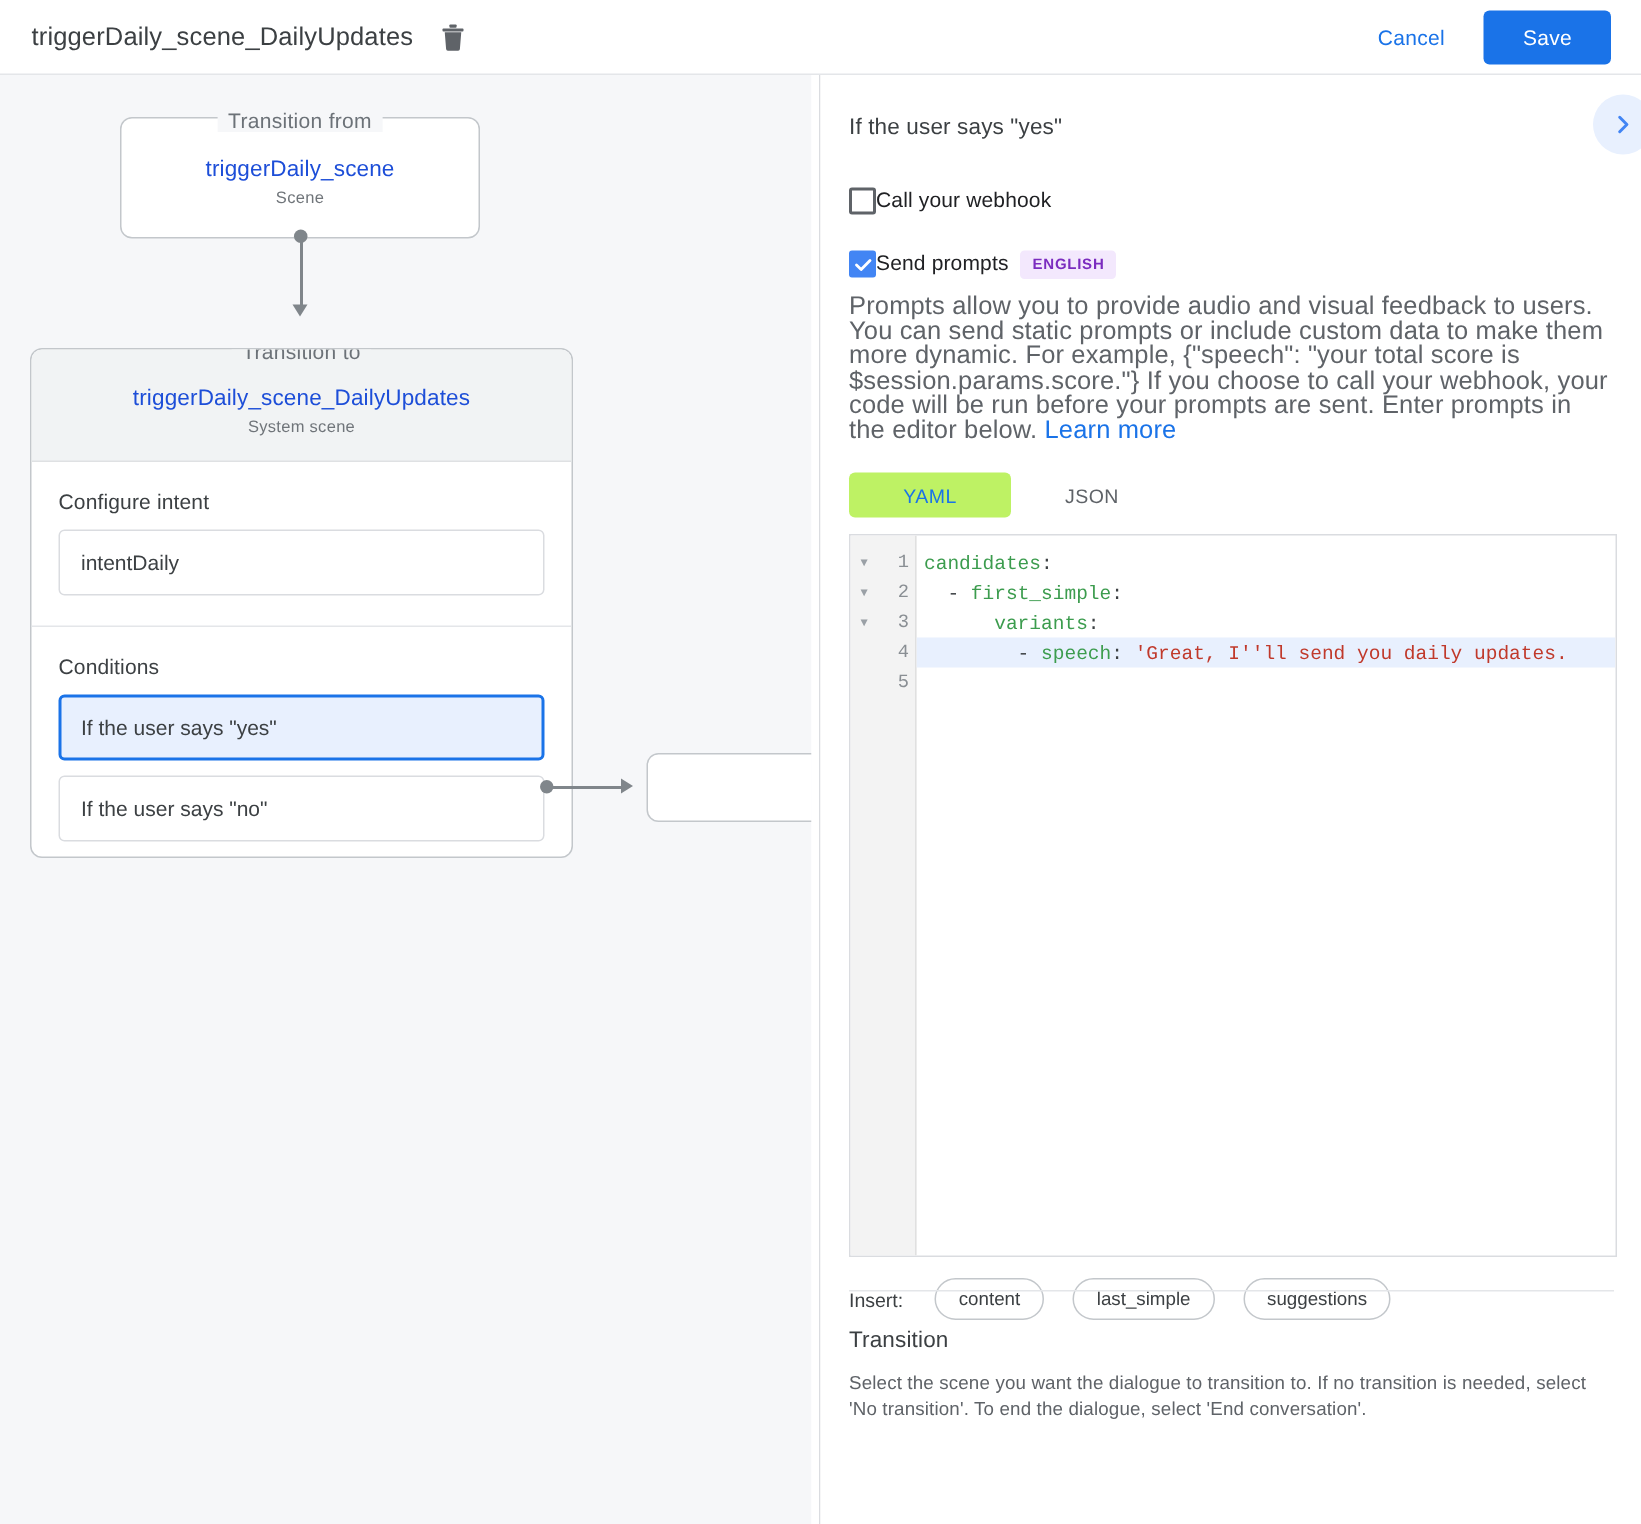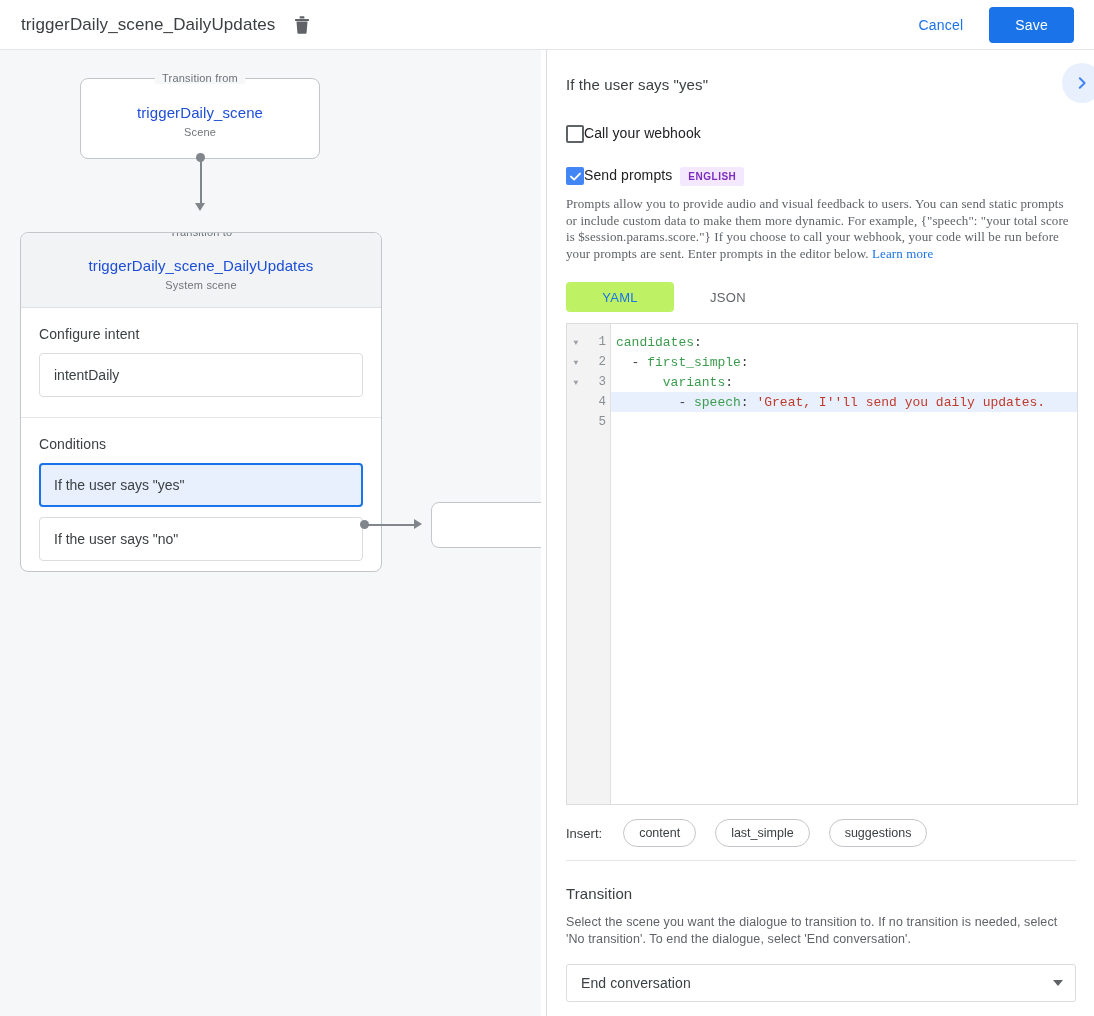--- a/index.html
+++ b/index.html
@@ -76,21 +76,21 @@
     position: absolute;
     border: 1px solid #c3c7cb;
     border-radius: 8px;
     background: #ffffff;
   }
   .node-legend {
     position: absolute;
     top: -7px;
     background: inherit;
     padding: 0 7px;
-    font-size: 11px;
+    font-size: 14px;
     color: #6c7278;
     letter-spacing: .2px;
     white-space: nowrap;
     left: 50%;
     transform: translateX(-50%);
   }
   .node-title {
     font-size: 15px;
     color: #1d4ed8;
     text-align: center;
@@ -268,25 +268,24 @@
     font-weight: 700;
     letter-spacing: .5px;
     padding: 4px 8px;
     border-radius: 3px;
     margin-left: 8px;
   }
 
   #prompts-desc {
     margin: 10px 19px 0 19px;
     width: 510px;
-    font-size: 13px;
+    font-size: 17px;
     line-height: 16.5px;
     color: #5f6368;
     letter-spacing: .1px;
-    font-family: Liberation Serif, serif;
   }
   .link { color: #1a73e8; cursor: pointer; }
 
   #editor-tabs {
     display: flex;
     margin: 20px 0 0 19px;
   }
   .etab {
     width: 108px; height: 30px;
     display: flex; align-items: center; justify-content: center;
@@ -557,20 +556,16 @@
       <div class="chip">content</div>
       <div class="chip">last_simple</div>
       <div class="chip">suggestions</div>
     </div>
 
     <div id="section-divider"></div>
 
     <div id="transition-section">
       <div id="transition-title">Transition</div>
       <div id="transition-desc">Select the scene you want the dialogue to transition to. If no transition is needed, select 'No transition'. To end the dialogue, select 'End conversation'.</div>
-      <div id="transition-select">
-        <span id="transition-select-value">End conversation</span>
-        <span id="select-caret"></span>
-      </div>
     </div>
 
   </div>
 </div>
 
 </body></html>

